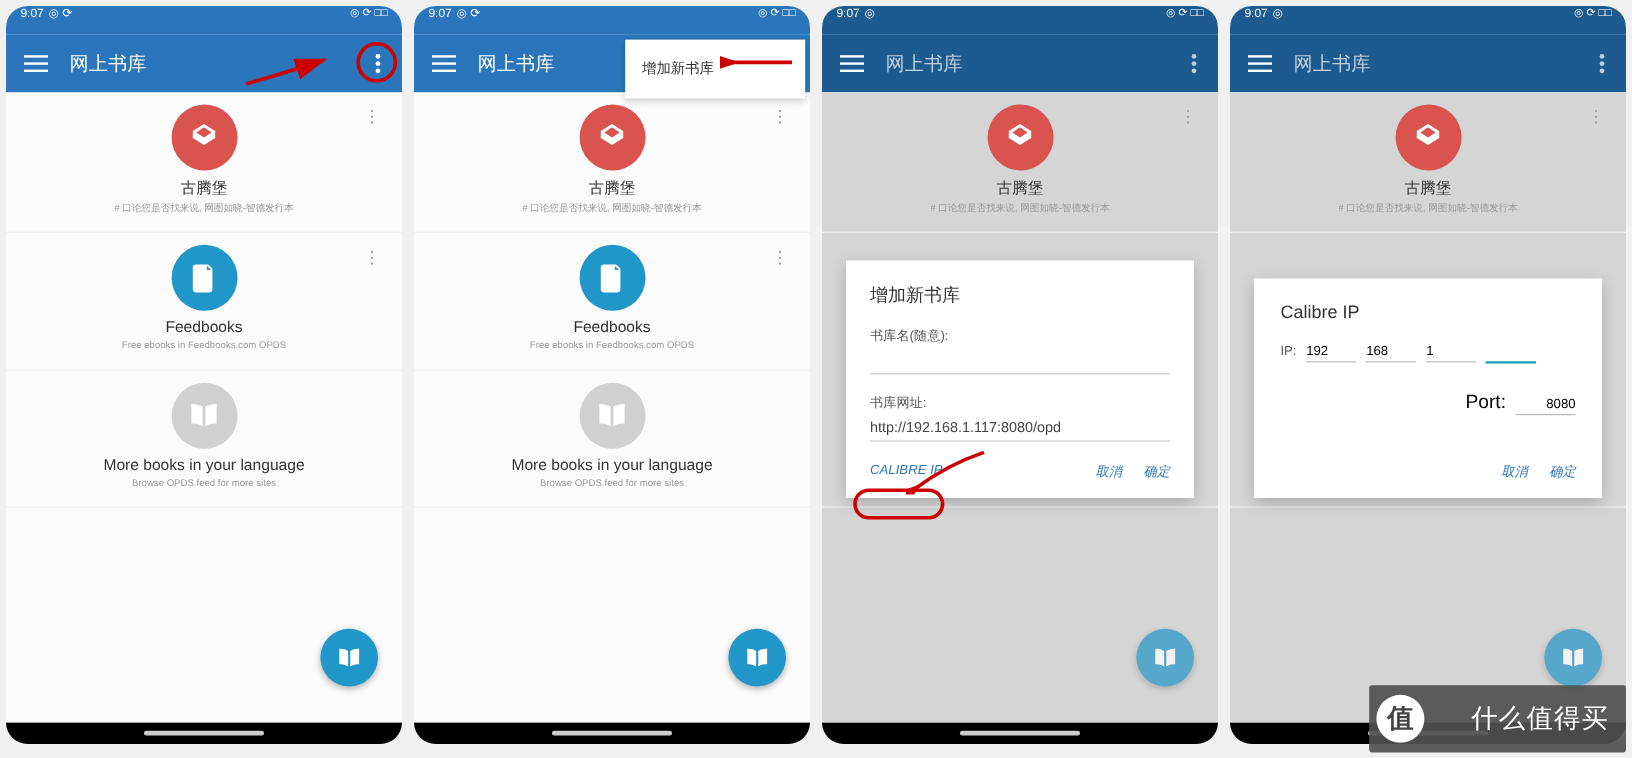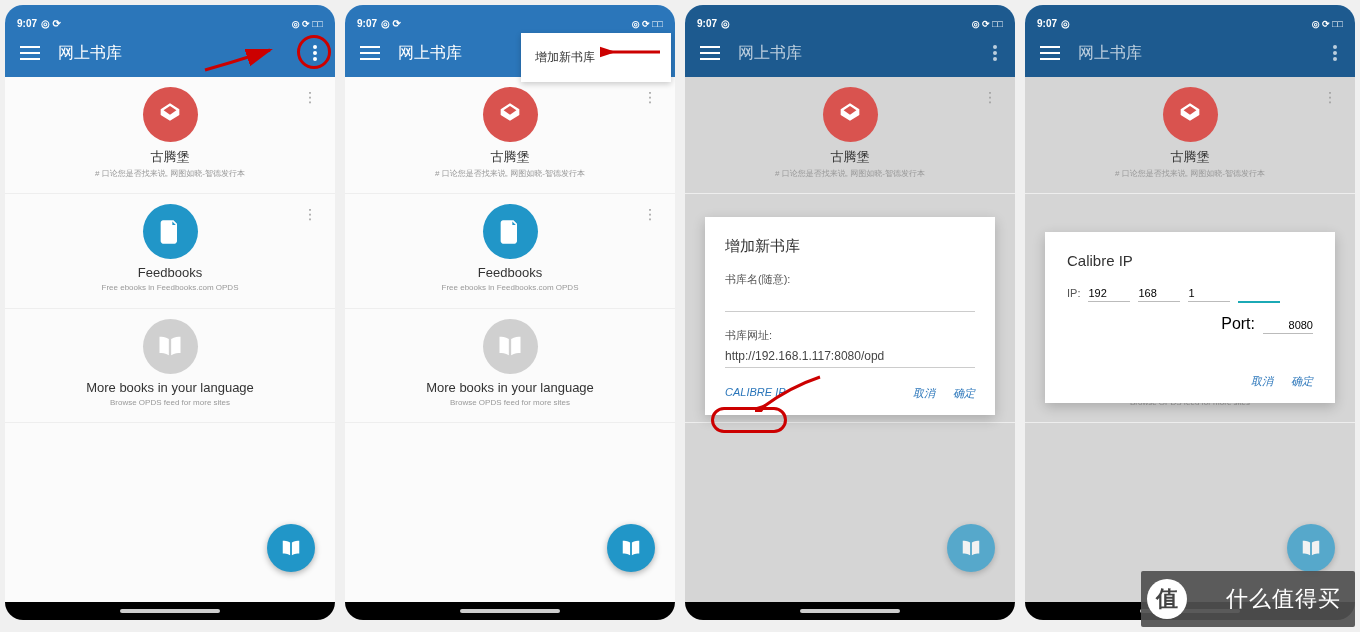--- a/index.html
+++ b/index.html
@@ -1,18 +1,18 @@
 <!DOCTYPE html>
 <html><head>
 <meta charset="utf-8">
 <style>
   * { box-sizing: border-box; margin: 0; padding: 0; font-family: Arial, sans-serif; }
   body { background: #f0f0f0; width: 1360px; height: 632px; display: flex; gap: 10px; padding: 5px; position: relative; }
   .phone { width: 330px; height: 615px; background: #fff; border-radius: 18px; overflow: hidden; position: relative; display: flex; flex-direction: column; }
-  .statusbar { height: 24px; background: #2b76ba; display: flex; justify-content: space-between; align-items: flex-end; padding: 0 12px; color: #fff; font-size: 10px; font-weight: bold; }
+  .statusbar { height: 24px; background: #2b76ba; display: flex; justify-content: space-between; align-items: flex-start; padding: 0 12px; color: #fff; font-size: 10px; }
   .statusbar .left { display: flex; gap: 4px; align-items: center; }
   .statusbar .right { display: flex; gap: 3px; align-items: center; font-size: 9px; }
   .appbar { height: 48px; background: #2b76ba; display: flex; align-items: center; padding: 0 15px; color: #fff; position: relative; }
   .ham { width: 20px; height: 14px; display: flex; flex-direction: column; justify-content: space-between; margin-right: 18px; }
   .ham span { height: 2px; background: #fff; display: block; }
   .apptitle { font-size: 16px; flex: 1; }
   .dots { width: 4px; height: 16px; display: flex; flex-direction: column; justify-content: space-between; position: absolute; right: 18px; }
   .dots span { width: 4px; height: 4px; border-radius: 50%; background: #fff; display: block; }
   .content { flex: 1; background: #fbfbfb; overflow: hidden; position: relative; }
   .card { display: flex; flex-direction: column; align-items: center; padding: 10px 15px 14px; border-bottom: 1px solid #eee; position: relative; }
@@ -32,21 +32,21 @@
   .popmenu { position: absolute; top: 28px; right: 4px; width: 150px; background: #fff; box-shadow: 0 2px 6px rgba(0,0,0,.2); z-index: 10; padding: 6px 0; }
   .popmenu div { padding: 10px 14px; font-size: 12px; color: #333; }
   
   .dim { position: absolute; inset: 0; background: rgba(0,0,0,.15); }
   .dialog { position: absolute; left: 20px; right: 20px; top: 205px; background: #fff; padding: 20px 20px 14px; box-shadow: 0 4px 12px rgba(0,0,0,.2); z-index: 10; }
   .dialog .dtitle { font-size: 15px; color: #333; margin-bottom: 16px; font-weight: 500; }
   .dlabel { font-size: 11px; color: #555; margin-bottom: 2px; margin-top: 10px; }
   .dinput { width: 100%; border: none; border-bottom: 1px solid #ccc; font-size: 12px; padding: 4px 0; color: #444; outline: none; }
   .dactions { display: flex; justify-content: flex-end; gap: 18px; margin-top: 18px; font-size: 11px; color: #2b76ba; font-style: italic; }
   .dactions .la { margin-right: auto; }
-  .iprow { display: flex; gap: 8px; margin-top: 4px; margin-bottom: 12px; align-items: baseline; }
+  .iprow { display: flex; gap: 8px; margin-top: 4px; margin-bottom: 24px; align-items: baseline; }
   .iprow .lbl { font-size: 11px; color: #555; }
   .ipbox { width: 42px; border: none; border-bottom: 1px solid #bbb; text-align: left; font-size: 11px; padding: 2px 0; }
   .ipbox.last { border-bottom: 2px solid #1ba9b5; }
   .prow { display: flex; justify-content: flex-end; gap: 8px; align-items: baseline; }
   .prow .port { width: 50px; border: none; border-bottom: 1px solid #bbb; text-align: right; font-size: 11px; padding: 2px 0; }
   
   .circle-ann { position: absolute; border: 3px solid #cc0000; border-radius: 50%; pointer-events: none; z-index: 20; }
   .arrow-ann { position: absolute; pointer-events: none; z-index: 20; }
   
   .watermark { position: absolute; bottom: 5px; right: 5px; height: 56px; background: rgba(80,80,80,.92); color: #fff; display: flex; align-items: center; padding: 0 14px 0 6px; border-radius: 2px; z-index: 100; }

